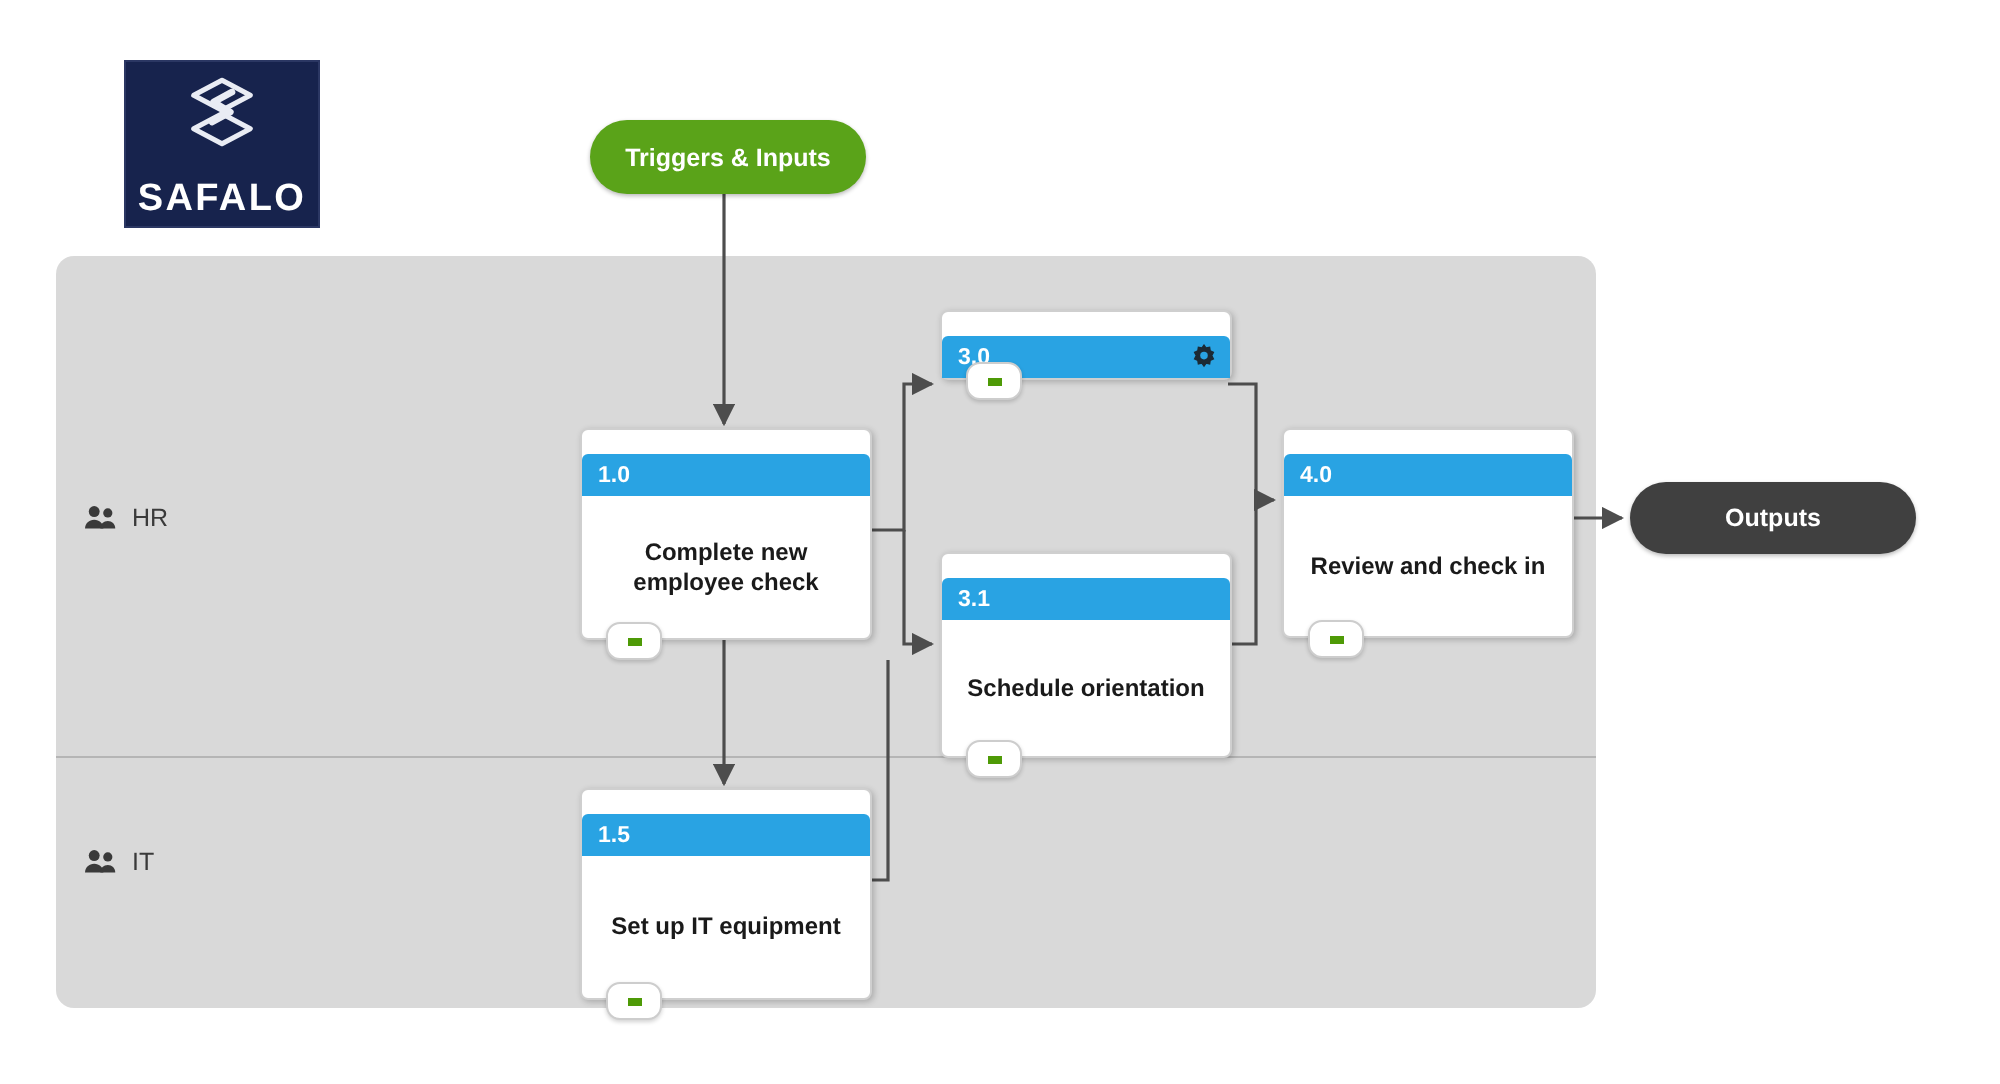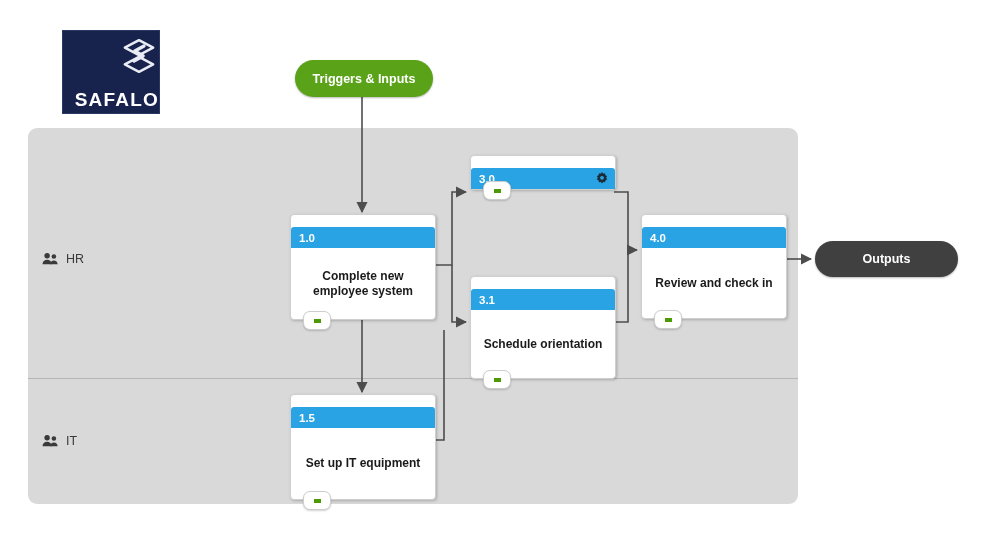--- a/index.html
+++ b/index.html
@@ -9,21 +9,21 @@
     font-family:"Liberation Sans", sans-serif;
     overflow:hidden;
     position:relative;
   }
   #stage{position:absolute;left:0;top:0;width:1000px;height:542px;}
 
   
   .logo-box{
     position:absolute;left:62px;top:30px;width:96px;height:82px;
     background:#17234d;border:1px solid #2b3763;
-    display:flex;flex-direction:column;align-items:flex-end;justify-content:center;gap:12px;
+    display:flex;flex-direction:column;align-items:center;justify-content:center;gap:12px;
   }
   .logo-mark{width:40px;height:40px;margin-top:2px;}
   .logo-word{
     color:#ffffff;font-size:19px;font-weight:bold;letter-spacing:1.2px;
     margin-top:1px;font-family:"Liberation Sans", sans-serif;
   }
 
   
   .lane-panel{
     position:absolute;left:28px;top:128px;width:770px;height:376px;
@@ -32,21 +32,21 @@
   .lane-divider{
     position:absolute;left:28px;top:378px;width:770px;height:0;
     border-top:1px solid #b5b5b5;
   }
   .lane-label{
     position:absolute;display:flex;align-items:center;gap:7px;
     font-size:12.5px;color:#3a3a3a;font-weight:normal;
   }
   .lane-label .ico{display:block;width:17px;height:14px;}
   #lane-hr{left:42px;top:252px;}
-  #lane-it{left:42px;top:434px;}
+  #lane-it{left:42px;top:424px;}
 
   
   #wires{position:absolute;left:0;top:0;width:1000px;height:542px;}
 
   
   .pill{
     position:absolute;border-radius:20px;
     display:flex;align-items:center;justify-content:center;
     color:#ffffff;font-size:12.5px;font-weight:bold;
     box-shadow:0 1px 2px rgba(0,0,0,.28);
@@ -158,21 +158,21 @@
   </div>
 
   <div class="pill" id="node-outputs">
     <span>Outputs</span>
   </div>
 
   <div class="pbox" id="box-1">
     <div class="hdr">
       <span class="num">1.0</span>
     </div>
-    <div class="body">Complete new employee system</div>
+    <div class="body">Complete new employee check</div>
     <div class="badge">
         <i></i>
       </div>
   </div>
 
   <div class="pbox" id="box-3">
     <div class="hdr">
       <span class="num">3.0</span>
       <svg class="gear" viewBox="0 0 20 20">
         <path d="M10 0.8l1.5 2.1 2.5-.5.4 2.5 2.3 1.1-1.2 2.3 1.2 2.3-2.3 1.1-.4 2.5-2.5-.5L10 15.8l-1.5-2.1-2.5.5-.4-2.5L3.3 10.6 4.5 8.3 3.3 6l2.3-1.1.4-2.5 2.5.5z" fill="#1c2a35" stroke="#1c2a35" stroke-width="1"></path>

